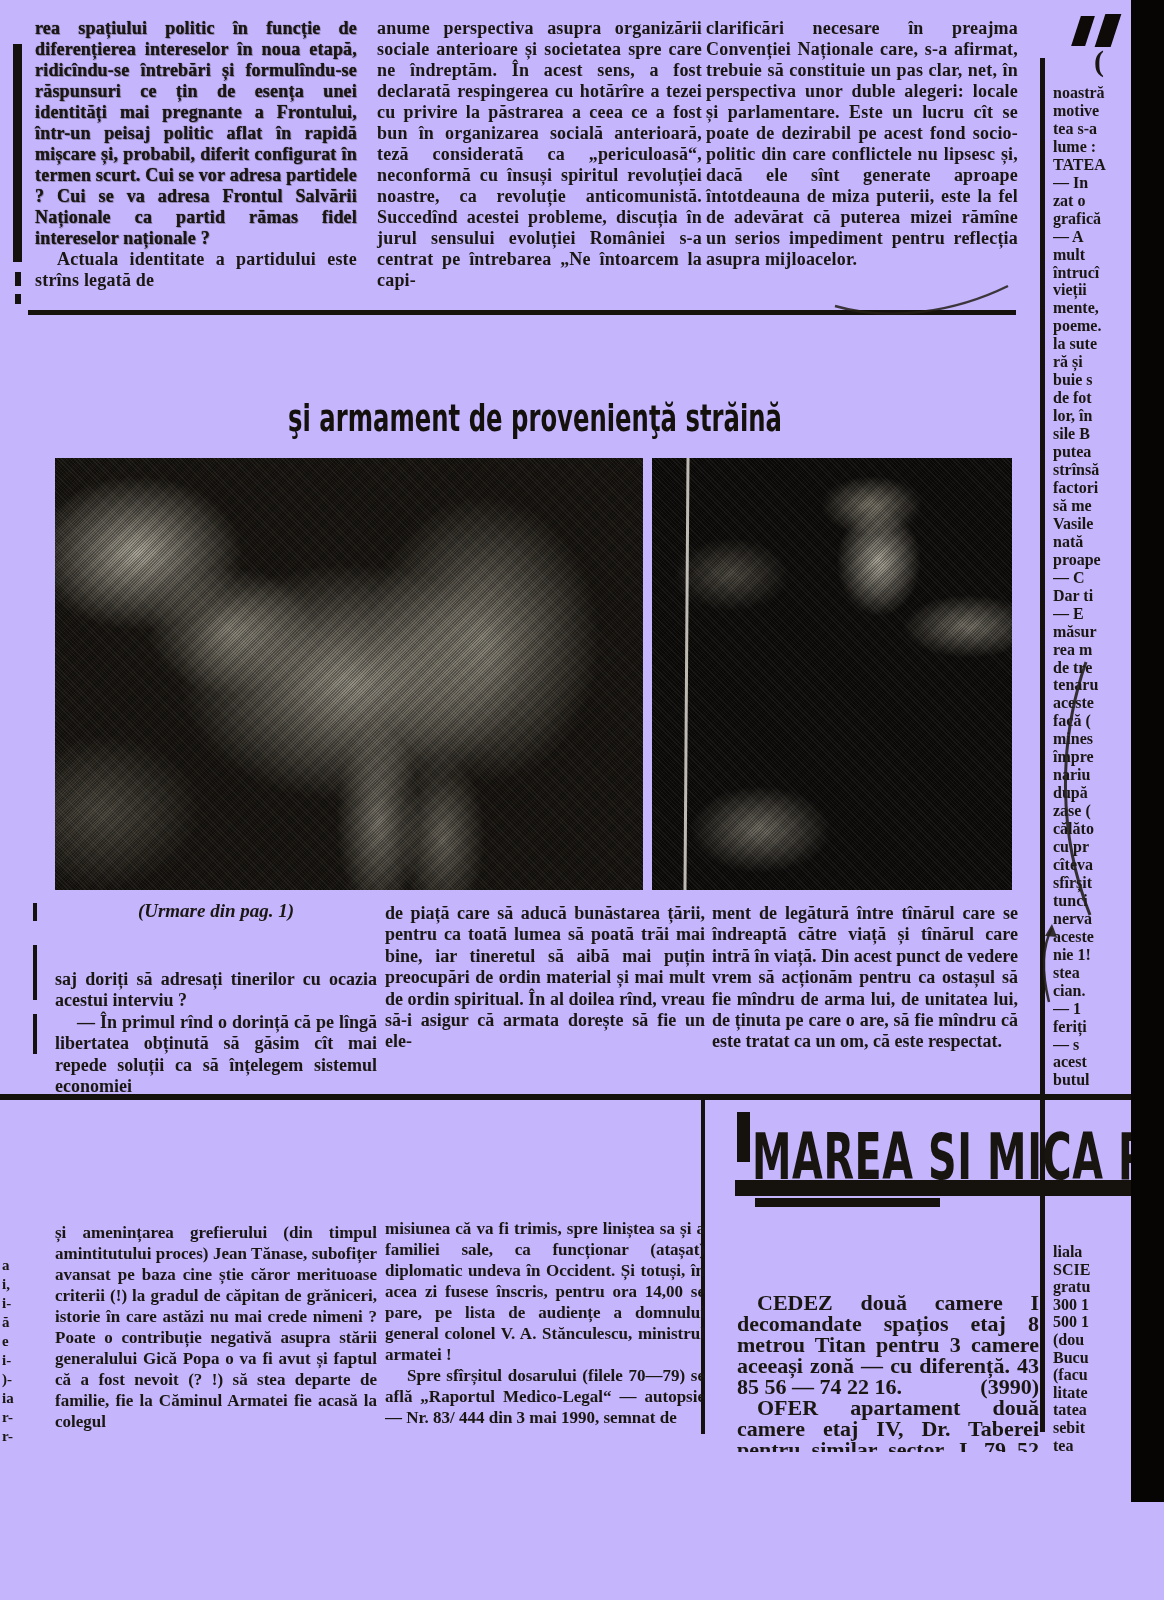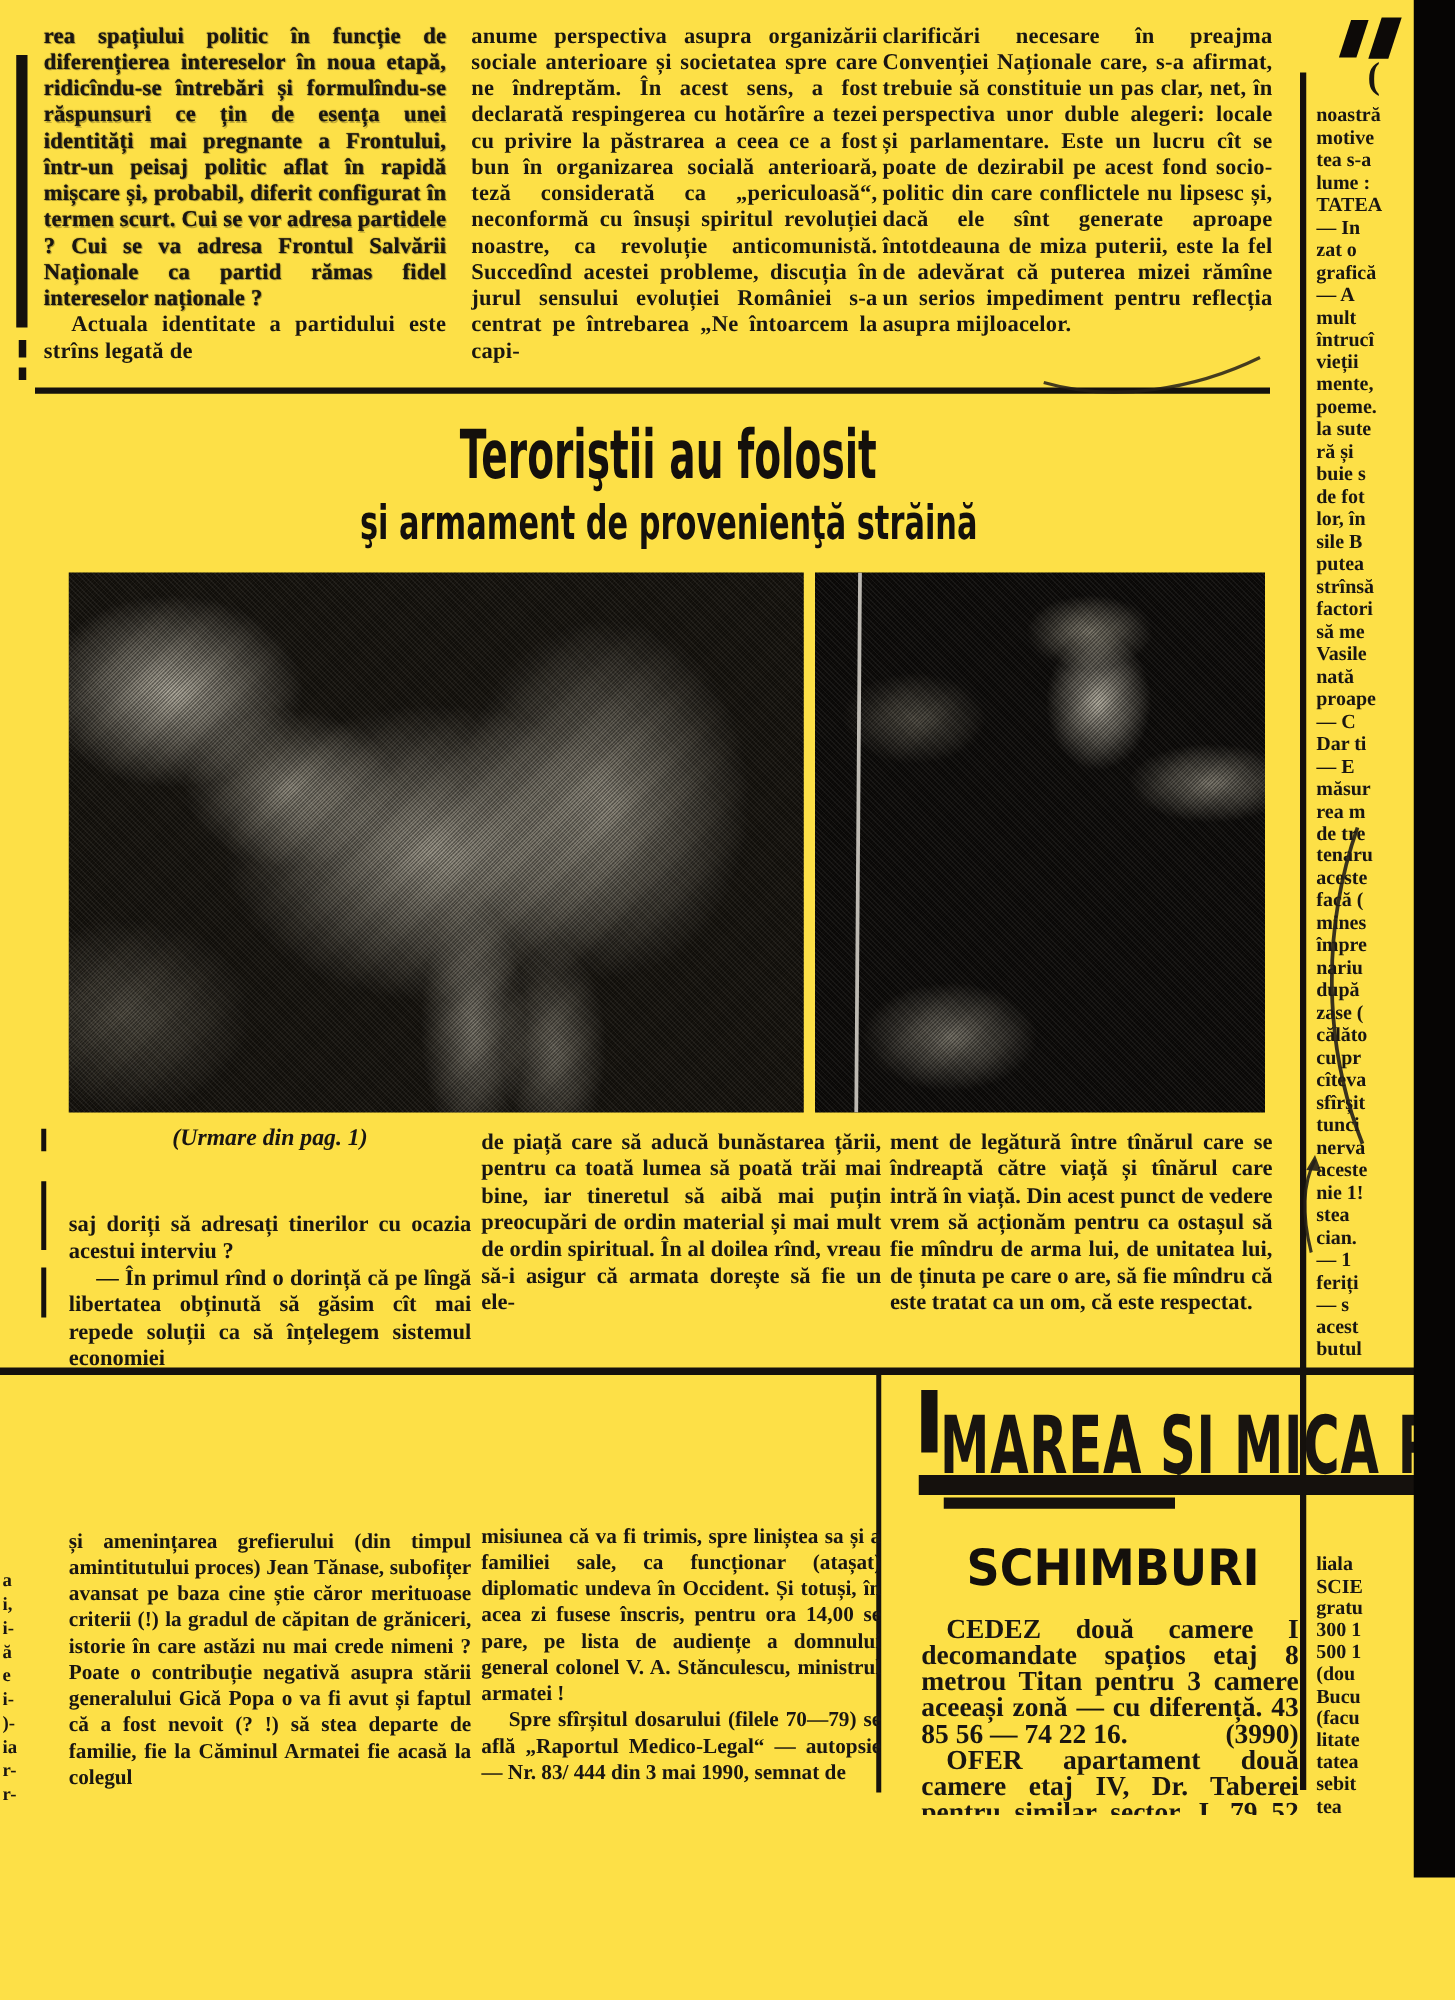--- a/index.html
+++ b/index.html
@@ -1,18 +1,18 @@
 <!DOCTYPE html>
 <html><head>
 <meta charset="utf-8">
 <style>
   html,body{margin:0;padding:0;background:#888;}
   .sheet{
     position:relative; width:1164px; height:1600px;
-    background:#fde047; overflow:hidden;
+    background:#c4b5fd; overflow:hidden;
     font-family:"Liberation Serif", serif; color:#1a1611;
   }
   
   .col{position:absolute; text-align:justify; font-weight:bold;}
   .col p{margin:0;}
   .col p + p{text-indent:22px;}
   .top-col{top:18px; font-size:18px; line-height:21px; letter-spacing:.2px;}
   .smudge p:first-child{text-shadow:0 0 1px rgba(20,15,10,.85), 1px 1px 0 rgba(20,15,10,.25);}
   .mid-col{font-size:18px; line-height:21.4px;}
   .bot-col{font-size:17px; line-height:21px;}
@@ -166,23 +166,20 @@
   <div class="corner-glyph" style="left:1100px; top:14px; width:16px; height:33px; transform:skewX(-18deg);"></div>
   <div class="paren-mark">(</div>
 
   <svg class="svg-art" width="1164" height="1600">
     <path d="M 835 306 C 890 322 955 312 1008 286" stroke="#241f18" stroke-width="2.5" fill="none" opacity=".85"></path>
     <path d="M 1086 662 C 1058 742 1058 835 1090 915" stroke="#241f18" stroke-width="3" fill="none" opacity=".9"></path>
     <path d="M 1049 1002 C 1041 970 1043 945 1052 928" stroke="#241f18" stroke-width="2.5" fill="none" opacity=".9"></path>
     <path d="M 1045 936 L 1052 924 L 1057 937 Z" fill="#241f18" opacity=".9"></path>
   </svg>
 
-  <div class="headline hl1">
-    <span>Teroriştii au folosit</span>
-  </div>
   <div class="headline hl2">
     <span>şi armament de provenienţă străină</span>
   </div>
 
   <div class="photo photo-left"></div>
   <div class="photo photo-right"></div>
 
   <div class="urmare">(Urmare din pag. 1)</div>
 
   <div class="col mid-col" style="left:55px; top:933px; width:322px;margin-top:36px;">
@@ -221,23 +218,20 @@
     </div>
 
   <div class="col bot-col" style="left:55px; top:1222px; width:322px; height:233px; overflow:hidden;">
     <p>și amenințarea grefierului (din timpul amintitutului proces) Jean Tănase, subofițer avansat pe baza cine știe căror merituoase criterii (!) la gradul de căpitan de grăniceri, istorie în care astăzi nu mai crede nimeni ? Poate o contribuție negativă asupra stării generalului Gică Popa o va fi avut și faptul că a fost nevoit (? !) să stea departe de familie, fie la Căminul Armatei fie acasă la colegul</p>
   </div>
   <div class="col bot-col" style="left:385px; top:1218px; width:320px; height:237px; overflow:hidden;">
     <p>misiunea că va fi trimis, spre liniștea sa și a familiei sale, ca funcționar (atașat) diplomatic undeva în Occident. Și totuși, în acea zi fusese înscris, pentru ora 14,00 se pare, pe lista de audiențe a domnului general colonel V. A. Stănculescu, ministrul armatei !</p>
     <p>Spre sfîrșitul dosarului (filele 70—79) se află „Raportul Medico-Legal“ — autopsie — Nr. 83/ 444 din 3 mai 1990, semnat de</p>
   </div>
 
-  <div class="schimburi">
-    <span>SCHIMBURI</span>
-  </div>
   <div class="ads">
     <p>
       <span>CEDEZ două camere I decomandate spațios etaj 8 metrou Titan pentru 3 camere aceeași zonă — cu diferență. 43 85 56 — 74 22 16.</span>
       <span class="ad-ref">(3990)</span>
     </p>
     <p>
       <span>OFER apartament două camere etaj IV, Dr. Taberei pentru similar sector, I. 79 52 34.</span>
       <span class="ad-ref">(4753)</span>
     </p>
   </div>

